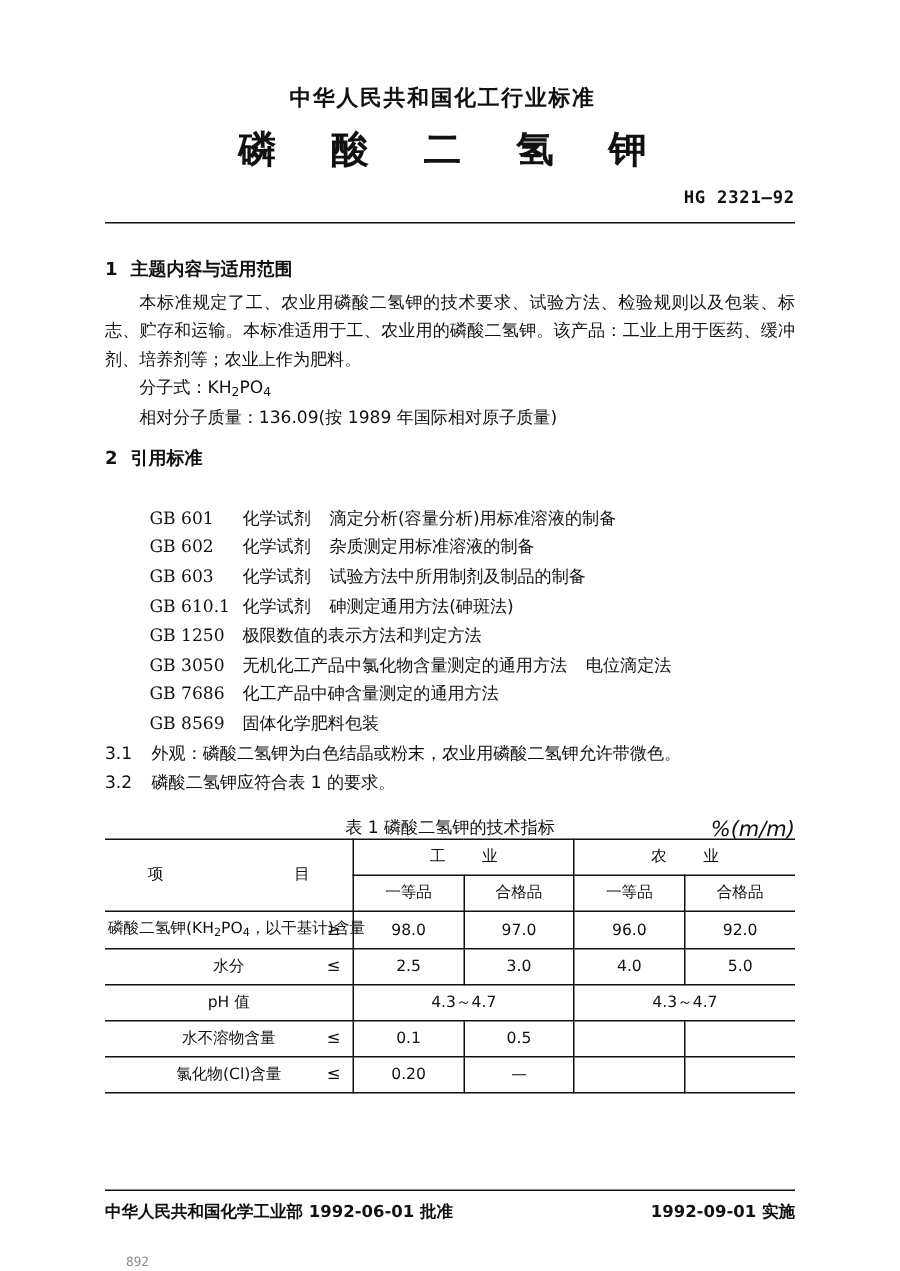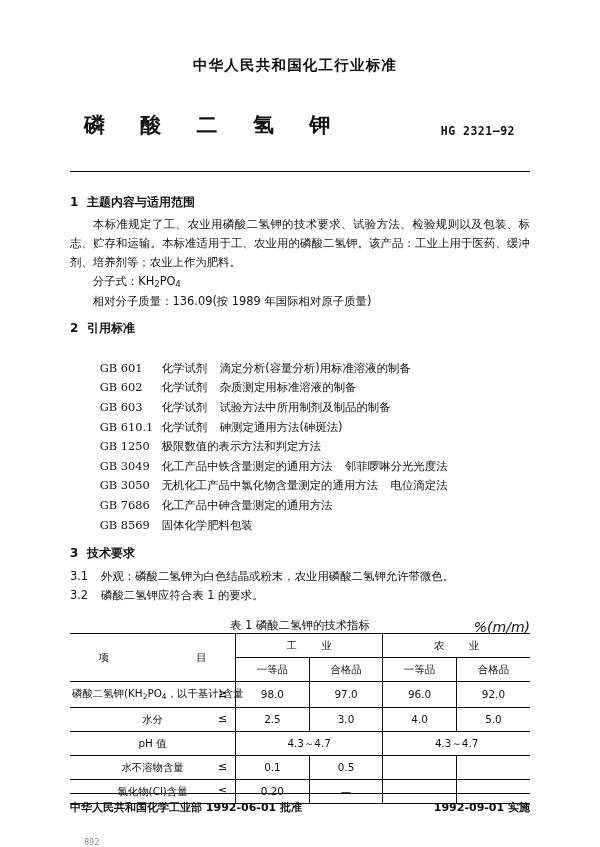--- a/index.html
+++ b/index.html
@@ -30,33 +30,34 @@
   }
   .nat-title {
     text-align: center;
     font-size: 14.5px;
     font-weight: bold;
     letter-spacing: 1.2px;
     padding-right: 10px;
   }
   .std-code {
     position: absolute;
-    right: 15px;
+    right: 0px;
     top: 124px;
     font-family: "DejaVu Sans Mono", "Liberation Mono", monospace;
     font-size: 11.5px;
     font-weight: bold;
     letter-spacing: 0.5px;
   }
   .main-title {
-    font-size: 21px;
+    text-align: center;
+    font-size: 25px;
     font-weight: bold;
     letter-spacing: 14px;
     padding-left: 14px;
-    margin-top: 36px;
+    margin-top: 8px;
     padding-right: 10px;
   }
   .rule-top {
     border-top: 1.6px solid #111;
     margin-top: 32px;
   }
 
   
   .body-area {
     padding-top: 12px;
@@ -215,29 +216,25 @@
 
     <div class="sec-head">
       <span class="num">2</span><span>引用标准</span>
     </div>
     <div class="ref-list">
       <div class="ref-item"><span class="gb">GB 601</span><span>化学试剂</span><span class="gap"></span><span>滴定分析(容量分析)用标准溶液的制备</span></div>
       <div class="ref-item"><span class="gb">GB 602</span><span>化学试剂</span><span class="gap"></span><span>杂质测定用标准溶液的制备</span></div>
       <div class="ref-item"><span class="gb">GB 603</span><span>化学试剂</span><span class="gap"></span><span>试验方法中所用制剂及制品的制备</span></div>
       <div class="ref-item"><span class="gb">GB 610.1</span><span>化学试剂</span><span class="gap"></span><span>砷测定通用方法(砷斑法)</span></div>
       <div class="ref-item"><span class="gb">GB 1250</span><span>极限数值的表示方法和判定方法</span><span class="gap"></span><span></span></div>
-      <div class="ref-item"><span class="gb">GB 3049</span><span>化工产品中铁含量测定的通用方法</span><span class="gap"></span><span>邻菲啰啉分光光度法</span></div>
       <div class="ref-item"><span class="gb">GB 3050</span><span>无机化工产品中氯化物含量测定的通用方法</span><span class="gap"></span><span>电位滴定法</span></div>
       <div class="ref-item"><span class="gb">GB 7686</span><span>化工产品中砷含量测定的通用方法</span><span class="gap"></span><span></span></div>
       <div class="ref-item"><span class="gb">GB 8569</span><span>固体化学肥料包装</span><span class="gap"></span><span></span></div>
     </div>
 
-    <div class="sec-head">
-      <span class="num">3</span><span>技术要求</span>
-    </div>
     <div class="clause">
       <span class="cnum">3.1</span><span>外观：磷酸二氢钾为白色结晶或粉末，农业用磷酸二氢钾允许带微色。</span>
     </div>
     <div class="clause">
       <span class="cnum">3.2</span><span>磷酸二氢钾应符合表 1 的要求。</span>
     </div>
 
     <div class="table-wrap">
       <div class="table-cap">
         <div class="cap-text">表 1   磷酸二氢钾的技术指标</div>

